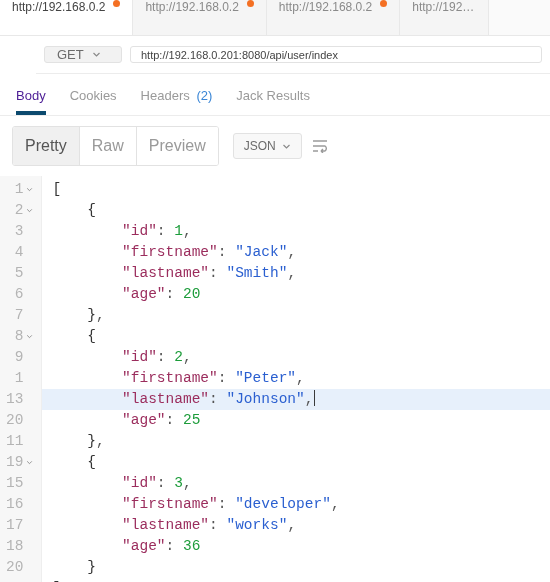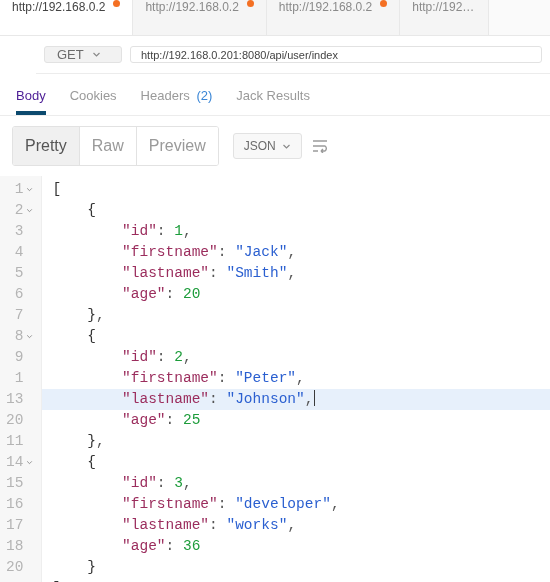--- a/index.html
+++ b/index.html
@@ -282,21 +282,21 @@
       </div>
       <div class="gline">
         <span>20</span>
         <span style="display: inline-block; width: 7px;"></span>
       </div>
       <div class="gline">
         <span>11</span>
         <span style="display: inline-block; width: 7px;"></span>
       </div>
       <div class="gline">
-        <span>14</span>
+        <span>19</span>
         <svg class="fold-v" viewBox="0 0 12 12">
           <path d="M2 4 L6 8 L10 4"></path>
         </svg>
       </div>
       <div class="gline">
         <span>15</span>
         <span style="display: inline-block; width: 7px;"></span>
       </div>
       <div class="gline">
         <span>16</span>

